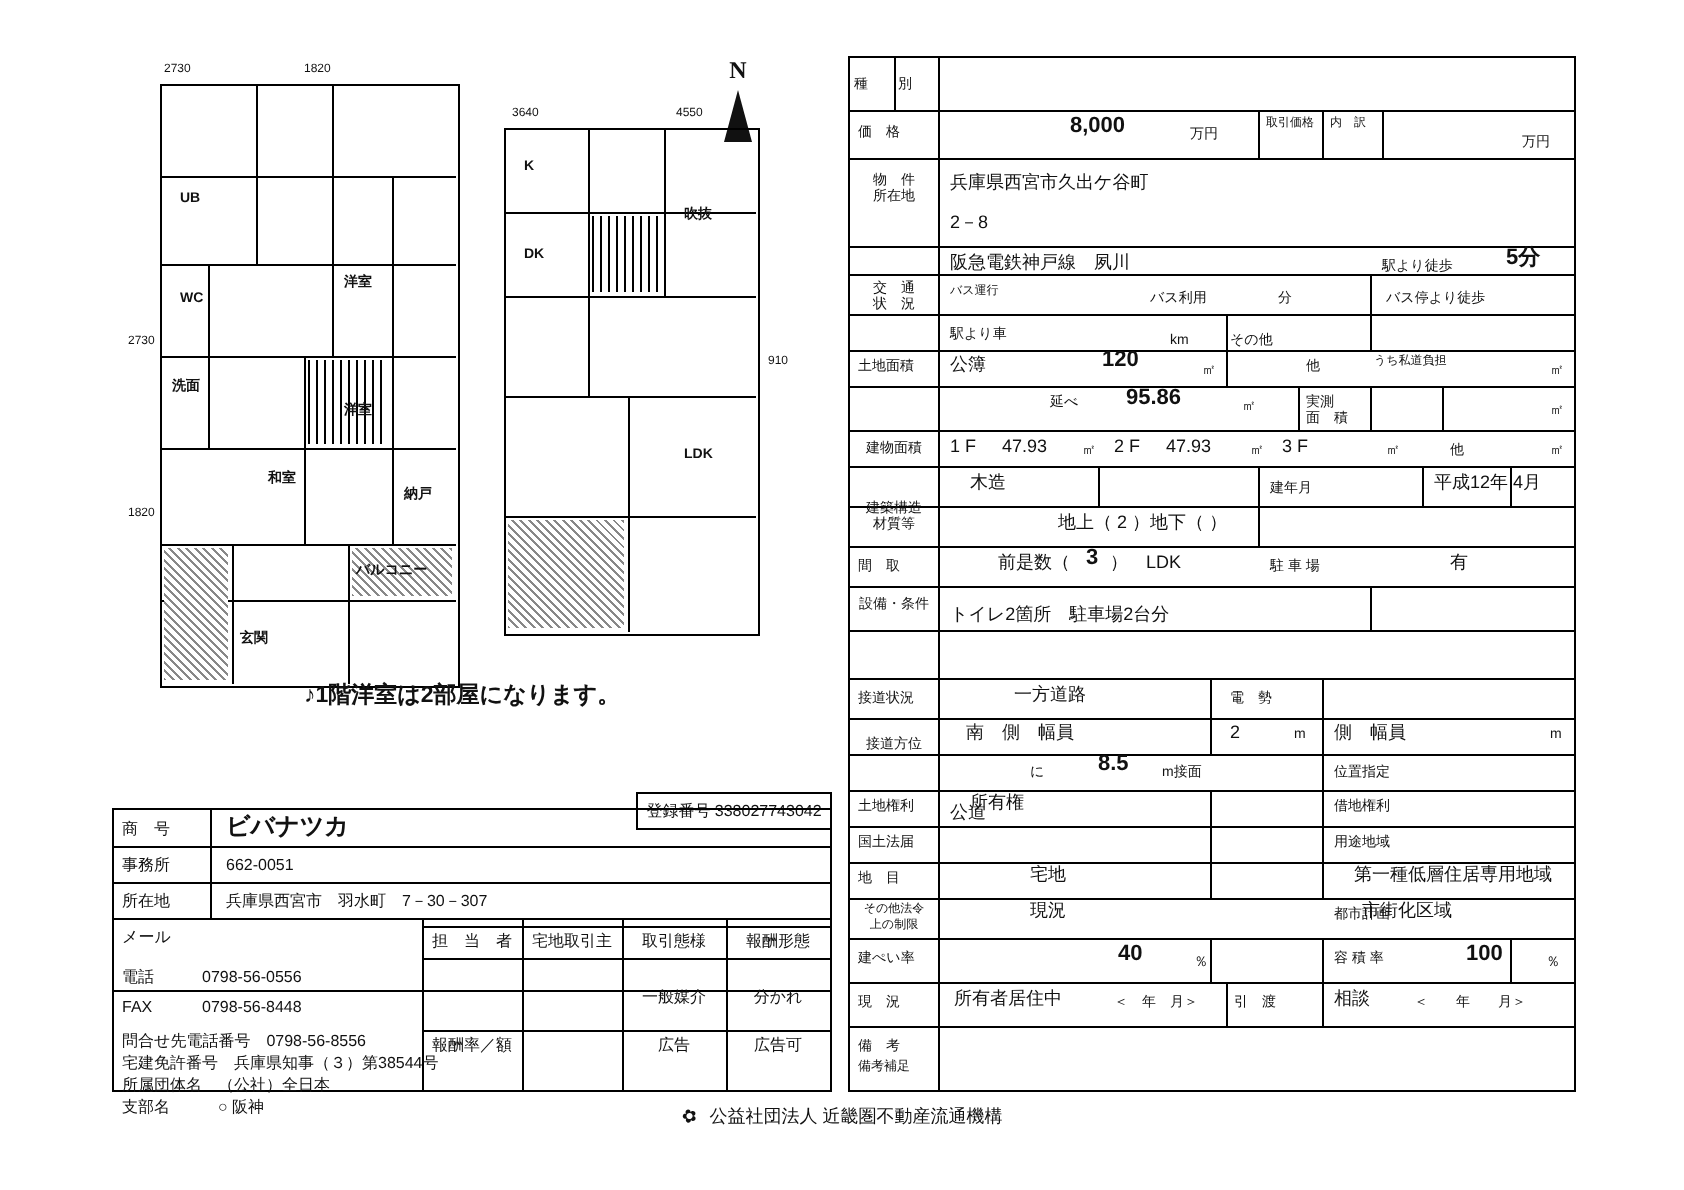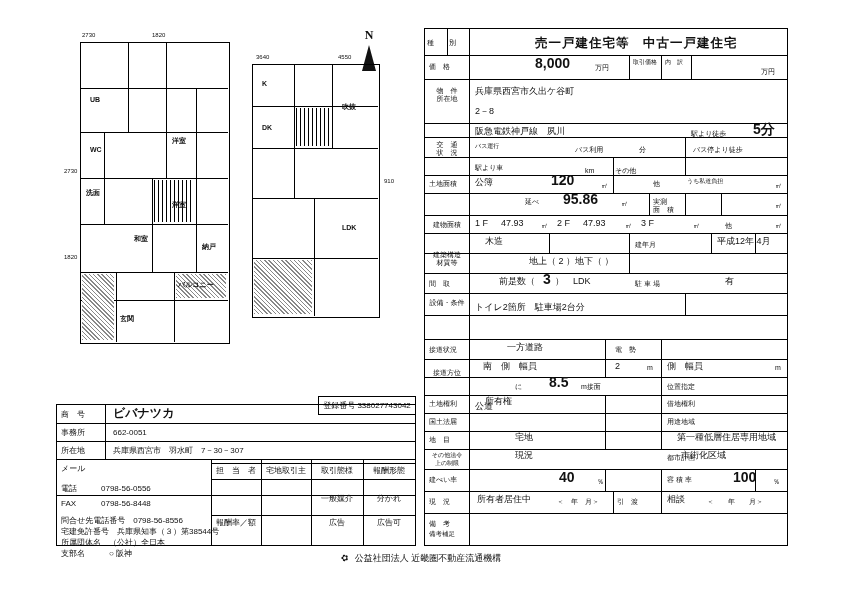--- a/index.html
+++ b/index.html
@@ -45,21 +45,21 @@
   .cell{position:absolute;font-size:8px;line-height:11px;}
   .cellc{position:absolute;font-size:8px;text-align:center;}
 
   
   .spec{position:absolute;left:424px;top:28px;width:362px;height:516px;border:1px solid #000;font-size:7px;}
   .spec .h{position:absolute;background:#000;height:1px;}
   .spec .v{position:absolute;background:#000;width:1px;}
   .spec .t{position:absolute;line-height:9px;white-space:nowrap;}
   .spec .tc{position:absolute;line-height:9px;white-space:nowrap;}
   .title{position:absolute;font-size:12.5px;font-weight:bold;letter-spacing:1px;}
-  .big{font-size:14px;font-weight:bold;text-align:right;}
+  .big{font-size:11px;font-weight:bold;text-align:right;}
   .med{font-size:9px;}
   .vert{position:absolute;font-size:7px;line-height:8px;text-align:center;}
 
   
   .footer{position:absolute;left:0;top:552px;width:842px;text-align:center;font-size:9px;}
   .footer .leaf{display:inline-block;transform:rotate(-20deg);margin-right:4px;}
 </style>
 </head>
 <body>
 
@@ -120,20 +120,21 @@
     <div class="lbl" style="left:26px;top:4px;">2730</div>
     <div class="lbl" style="left:96px;top:4px;">1820</div>
     <div class="lbl" style="left:200px;top:26px;">3640</div>
     <div class="lbl" style="left:282px;top:26px;">4550</div>
     <div class="lbl" style="left:8px;top:140px;">2730</div>
     <div class="lbl" style="left:8px;top:226px;">1820</div>
     <div class="lbl" style="left:328px;top:150px;">910</div>
   </div>
 
   <div class="notes">
+    <div>♪1階洋室は2部屋になります。</div>
   </div>
 
   <div class="stamp">登録番号 338027743042</div>
 
   <div class="company">
     <div class="hline" style="left:0;top:18px;width:358px;"></div>
     <div class="hline" style="left:0;top:36px;width:358px;"></div>
     <div class="hline" style="left:0;top:54px;width:358px;"></div>
     <div class="hline" style="left:0;top:90px;width:358px;"></div>
     <div class="hline" style="left:154px;top:58px;width:204px;"></div>
@@ -226,21 +227,20 @@
     <div class="v" style="left:180px;top:366px;height:54px;"></div>
     <div class="v" style="left:236px;top:366px;height:54px;"></div>
     <div class="v" style="left:180px;top:440px;height:22px;"></div>
     <div class="v" style="left:236px;top:440px;height:22px;"></div>
     <div class="v" style="left:330px;top:440px;height:22px;"></div>
     <div class="v" style="left:188px;top:462px;height:22px;"></div>
     <div class="v" style="left:236px;top:462px;height:22px;"></div>
 
     <div class="tc" style="left:2px;top:9px;width:20px;">種</div>
     <div class="tc" style="left:24px;top:9px;width:20px;">別</div>
-    <div class="title" style="left:110px;top:6px;">売一戸建住宅等　中古一戸建住宅</div>
 
     <div class="t" style="left:4px;top:33px;">価　格</div>
     <div class="t big" style="left:110px;top:30px;">8,000</div>
     <div class="t" style="left:170px;top:34px;">万円</div>
     <div class="t" style="left:208px;top:29px;font-size:6px;">取引価格</div>
     <div class="t" style="left:240px;top:29px;font-size:6px;">内　訳</div>
     <div class="t" style="left:336px;top:38px;">万円</div>
 
     <div class="vert" style="left:4px;top:58px;width:36px;">物　件<br>所在地</div>
     <div class="t med" style="left:50px;top:58px;">兵庫県西宮市久出ケ谷町</div>

